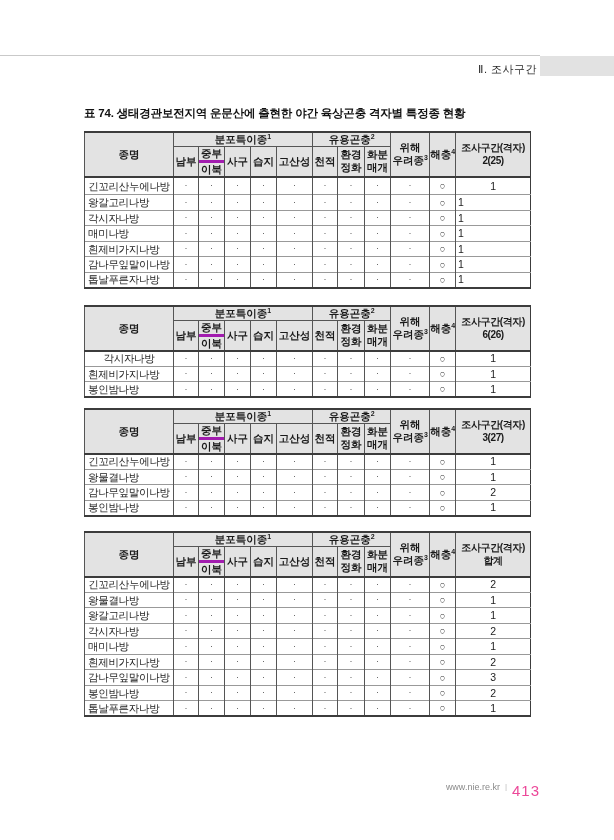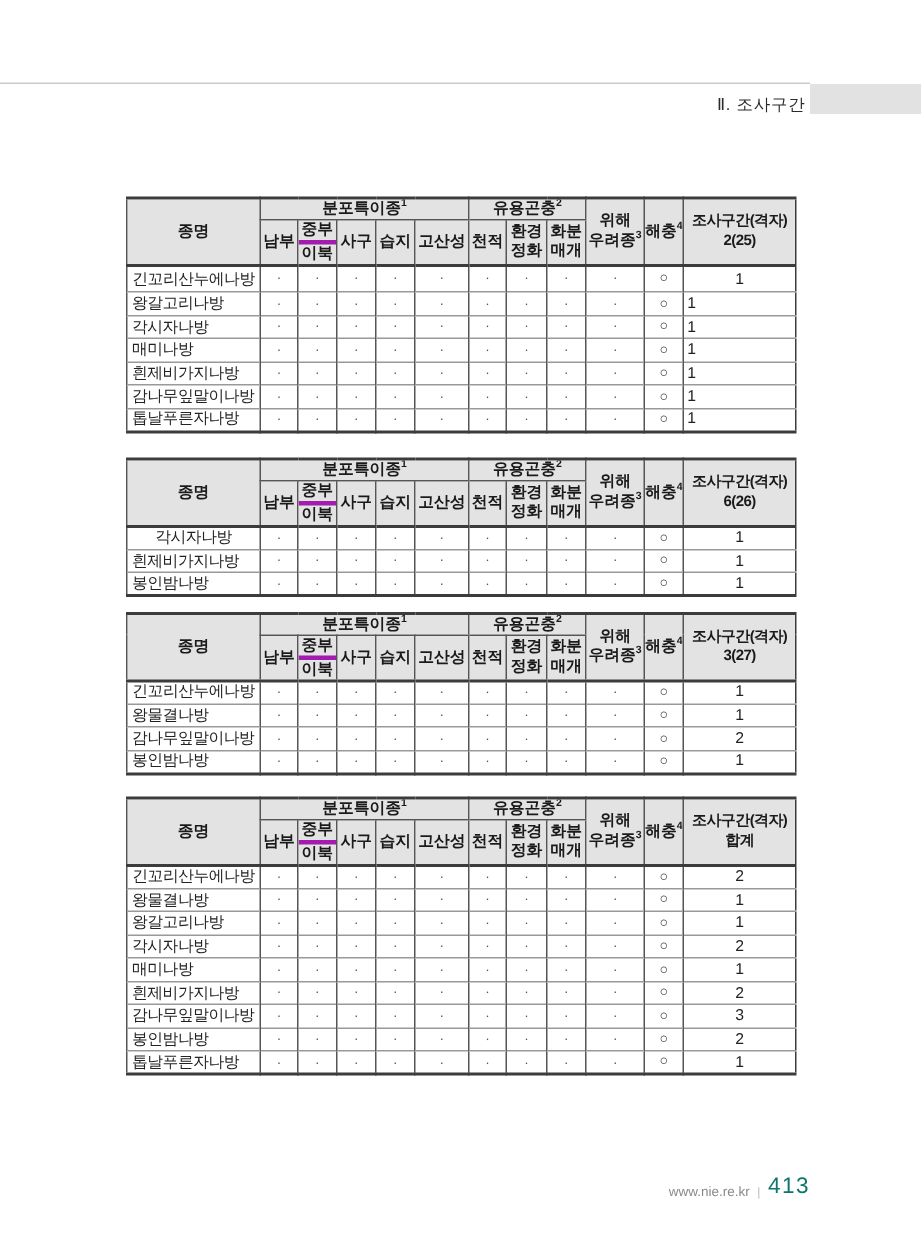--- a/index.html
+++ b/index.html
@@ -23,32 +23,33 @@
   .tbl th.h-sub div{line-height:13px;}
   .tbl th.h-side div{line-height:13px;}
   .tbl tbody tr{height:15.5px;}
   .tbl tbody tr.tall{height:18px;}
   .tbl tbody td{border-top:1px solid #999;font-size:10.5px;color:#222;background:#fff;}
   .tbl td.name-cell{text-align:left;padding-left:3px;letter-spacing:-.3px;}
   .tbl td.name-cell.centered{text-align:center;padding-left:0;}
   .tbl td.dot-cell{font-size:9px;color:#555;}
   .tbl td.pest-cell{font-size:9.5px;color:#333;}
   .tbl td.count-cell.count-left{text-align:left;padding-left:2px;}
-  .footer{position:absolute;top:782px;right:74px;display:flex;align-items:flex-end;}
+  .footer{position:absolute;top:782px;right:74px;display:flex;align-items:flex-start;}
   .f-url{font-size:9px;color:#8a8a8a;}
   .f-sep{font-size:8px;color:#bbbbbb;margin:0 5px;}
-  .f-num{font-size:15px;color:#0f766e;letter-spacing:1px;}
+  .f-num{font-size:15px;color:#ec4899;letter-spacing:1px;}
 </style>
 </head>
 <body>
 
 <div class="page">
   <div class="top-rule"></div>
   <div class="gray-tab"></div>
   <div class="section-label">Ⅱ. 조사구간</div>
+  <div class="doc-title">표 74. 생태경관보전지역 운문산에 출현한 야간 육상곤충 격자별 특정종 현황</div>
   <div id="tables">
       <div class="tbl-wrap" style="top: 131px;">
         <table class="tbl">
           <colgroup>
             <col style="width: 89px;">
             <col style="width: 25px;">
             <col style="width: 26px;">
             <col style="width: 26px;">
             <col style="width: 26px;">
             <col style="width: 36px;">

